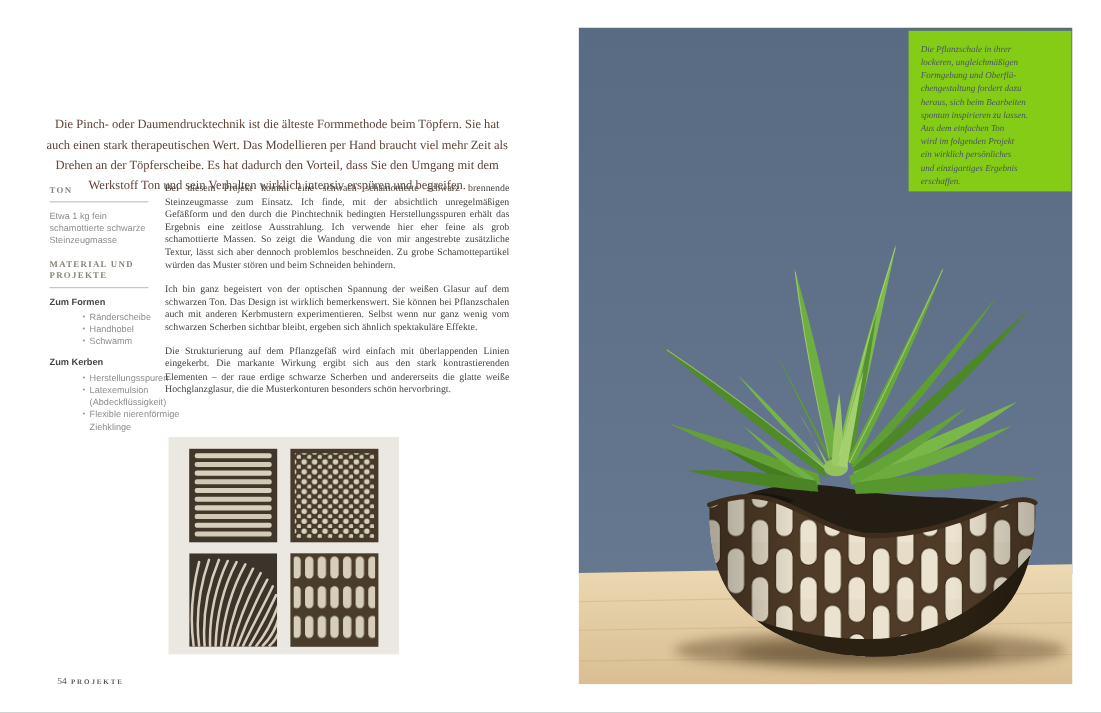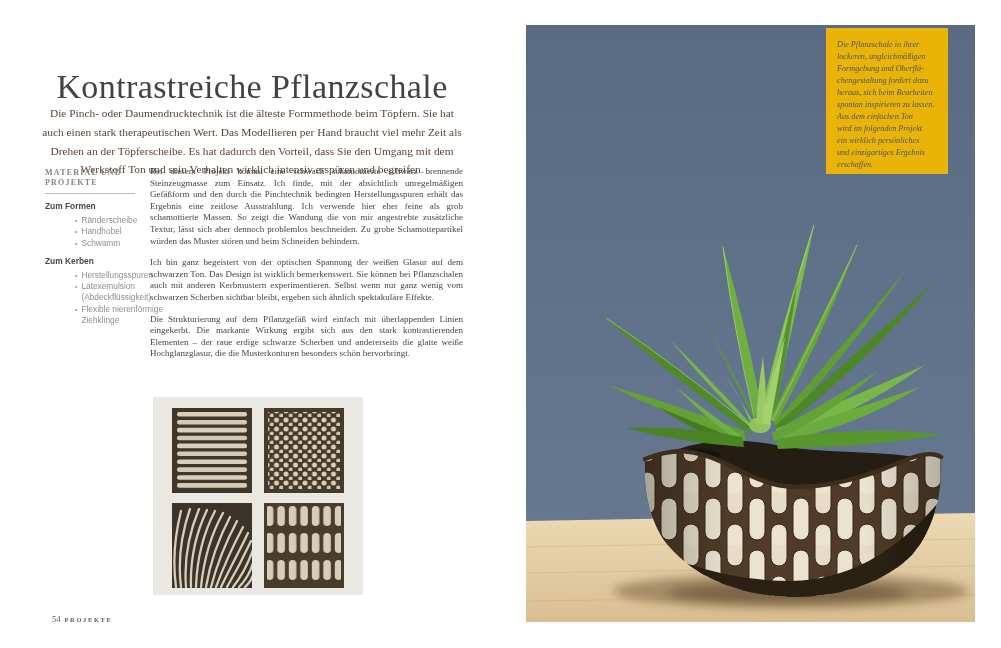--- a/index.html
+++ b/index.html
@@ -20,35 +20,38 @@
   .blt{flex:none;font-size:7px;line-height:11.3px;color:#9a9a9a;}
   .maincol{position:absolute;left:150px;top:166px;width:313px;}
   .maincol p{font:400 9px/11.6px "Liberation Serif",serif;color:#48433f;text-align:justify;margin:0 0 10px;}
   .tiles-photo{position:absolute;left:153px;top:397px;width:210px;height:198px;}
   .footer{position:absolute;left:52px;top:614px;display:flex;align-items:baseline;}
   .pageno{font:400 8.5px "Liberation Serif",serif;color:#5a5a5a;margin-right:4px;}
   .section-label{font:700 6.4px "Liberation Serif",serif;letter-spacing:1.7px;color:#5a5a5a;}
   
   .photo-right{position:absolute;left:526px;top:25px;width:449px;height:597px;}
   .photo-right svg{position:absolute;left:0;top:0;}
-  .caption-box{position:absolute;left:300px;top:3px;width:122px;height:146px;background:#eab308;
+  .caption-box{position:absolute;left:300px;top:3px;width:148px;height:146px;background:#84cc16;
                box-sizing:border-box;padding:11px 10px 8px 11px;}
   .caption-text{font:italic 400 8.2px/12px "Liberation Serif",serif;color:#4a5663;white-space:pre-line;}
 </style>
 </head>
 <body>
 
 <div class="spread">
 
-  <h1 class="title">Kontrastreiche Pflanzschale</h1>
 
   <p class="intro">Die Pinch- oder Daumendrucktechnik ist die älteste Formmethode beim Töpfern. Sie hat auch einen stark therapeutischen Wert. Das Modellieren per Hand braucht viel mehr Zeit als Drehen an der Töpferscheibe. Es hat dadurch den Vorteil, dass Sie den Umgang mit dem Werkstoff Ton und sein Verhalten wirklich intensiv erspüren und begreifen.</p>
 
   <div class="sidebar">
 
+    <div class="sb-section">
+      <div class="sb-heading">TON</div>
+      <p class="sb-text">Etwa 1 kg fein schamottierte schwarze Steinzeugmasse</p>
+    </div>
 
     <div class="sb-section">
       <div class="sb-heading">MATERIAL UND PROJEKTE</div>
 
       <div class="sb-subhead">Zum Formen</div>
       <div class="sb-item">
           <span class="blt">•</span>
           <span>Ränderscheibe</span>
         </div>
       <div class="sb-item">

